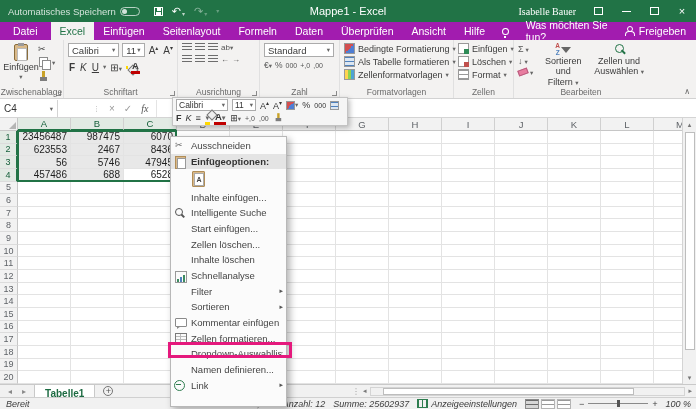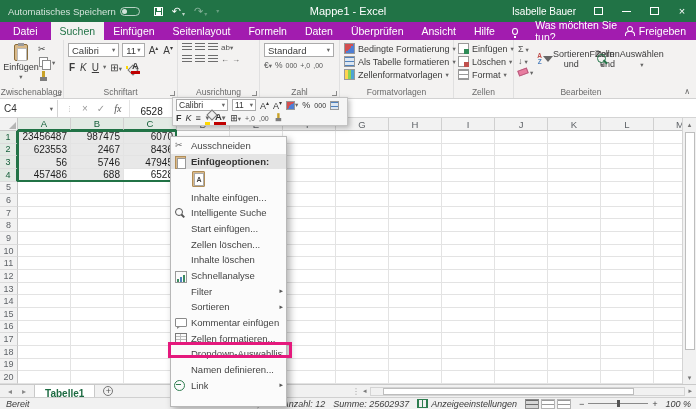--- a/index.html
+++ b/index.html
@@ -15,21 +15,21 @@
   .toggle::before{ content:""; position:absolute; left:1px; top:1px; width:5px; height:5px; border-radius:50%; background:#fff; }
   .qat{ display:flex; align-items:center; gap:9px; margin-left:14px; }
   .save-ic{ width:9px; height:9px; border:1px solid #fff; position:relative; }
   .save-ic::before{ content:""; position:absolute; left:2px; top:0; width:4px; height:3px; background:#fff; }
   .save-ic::after{ content:""; position:absolute; left:1px; bottom:0; width:5px; height:3px; background:#fff; }
   .qbtn{ font-size:11px; line-height:1; display:flex; align-items:flex-end; gap:1px; }
   .qbtn .mini{ font-size:6px; opacity:.7; }
   .dim{ opacity:.45; }
   .tb-title{ position:absolute; left:50%; transform:translateX(-50%); font-size:11px; }
   .tb-right{ margin-left:auto; display:flex; align-items:center; gap:16px; margin-right:8px; }
-  .tb-user{ font-size:10px; }
+  .tb-user{ font-size:10px;font-family:Liberation Serif, serif; }
   .winbtn{ font-size:11px; line-height:1; display:flex; align-items:center; justify-content:center; width:12px; height:12px; }
   .box-ic{ width:9px; height:8px; border:1px solid #fff; }
   .min-ic{ width:9px; height:1px; background:#fff; }
 
   
   .tabsrow{ position:absolute; top:22px; left:0; right:0; height:18px; background:#a21caf; color:#fff;
             display:flex; align-items:stretch; font-size:10.5px; }
   .ftab{ padding:0 13px; display:flex; align-items:center; }
   .rtab{ padding:0 9px; display:flex; align-items:center; }
   .rtab.active{ background:#f3f2f1; color:#217346; }
@@ -78,27 +78,27 @@
   .del-ic{ background:#fff; position:relative; } .del-ic::after{ content:""; position:absolute; right:-1px; bottom:-1px; width:5px; height:5px; background:#c0504d; }
   .fmt-ic{ background:#fff repeating-linear-gradient(to bottom,#999 0 1px,transparent 1px 4px); }
   .stackbtn{ display:flex; align-items:center; gap:3px; font-size:9px; white-space:nowrap; margin-bottom:2px; }
   .az-ic{ display:flex; align-items:center; gap:1px; }
   .az-ic .l{ display:flex; flex-direction:column; font-size:6.5px; line-height:1; font-weight:bold; }
   .az-ic .l span:first-child{ color:#c0504d; } .az-ic .l span:last-child{ color:#4f81bd; }
   .funnel{ width:0; height:0; border-left:5px solid transparent; border-right:5px solid transparent; border-top:6px solid #666; }
   .mag-ic{ position:relative; width:13px; height:13px; }
   .mag-ic::before{ content:""; position:absolute; left:2px; top:1px; width:7px; height:7px; border:1.5px solid #217346; border-radius:50%; }
   .mag-ic::after{ content:""; position:absolute; left:8px; top:8px; width:5px; height:1.5px; background:#217346; transform:rotate(45deg); }
-  .bigbtn{ display:flex; align-items:center; font-size:9px; line-height:1.15; text-align:center; width:54px; }
+  .bigbtn{ display:flex; flex-direction:column; align-items:center; font-size:9px; line-height:1.15; text-align:center; width:54px; }
   .era-ic{ width:10px; height:6px; background:#e87da0; border:1px solid #b85c7e; transform:rotate(-20deg); }
   .collapse{ position:absolute; right:6px; bottom:2px; font-size:8px; color:#666; }
 
   
   .formulabar{ position:absolute; top:100px; left:0; right:0; height:18px; background:#fff;
-               border-bottom:1px solid #d4d4d4; display:flex; align-items:flex-end; font-size:10px; }
+               border-bottom:1px solid #d4d4d4; display:flex; align-items:flex-end; font-size:10px;gap:27px; }
   .namebox{ width:58px; height:100%; border-right:1px solid #d4d4d4; display:flex; align-items:center;
             justify-content:space-between; padding:0 4px; }
   .fbtns{ display:flex; align-items:center; gap:9px; padding:0 8px; color:#9a9a9a; border-right:1px solid #e4e4e4; height:100%; }
   .fx{ font-family:"Liberation Serif",serif; font-style:italic; color:#555; }
   .fvalue{ padding-left:10px; color:#222; }
 
   
   .grid{ position:absolute; top:118px; left:0; width:682px; height:266px; background:#fff; }
   .chrow{ display:flex; height:13px; }
   .corner{ width:18px; flex:none; background:#f2f2f2; border-right:1px solid #c6c6c6; border-bottom:1px solid #c6c6c6; position:relative; }
@@ -234,21 +234,21 @@
       <span class="winbtn">
           <span class="box-ic"></span>
         </span>
       <span class="winbtn">×</span>
     </div>
   </div>
 
   <div class="tabsrow">
     <span class="ftab">Datei</span>
     <span id="ribbon-tabs" style="display:flex">
-        <span class="rtab active">Suchen</span>
+        <span class="rtab active">Excel</span>
         <span class="rtab">Einfügen</span>
         <span class="rtab">Seitenlayout</span>
         <span class="rtab">Formeln</span>
         <span class="rtab">Daten</span>
         <span class="rtab">Überprüfen</span>
         <span class="rtab">Ansicht</span>
         <span class="rtab">Hilfe</span>
       </span>
     <span class="tellme">
       <span class="bulb"></span>

